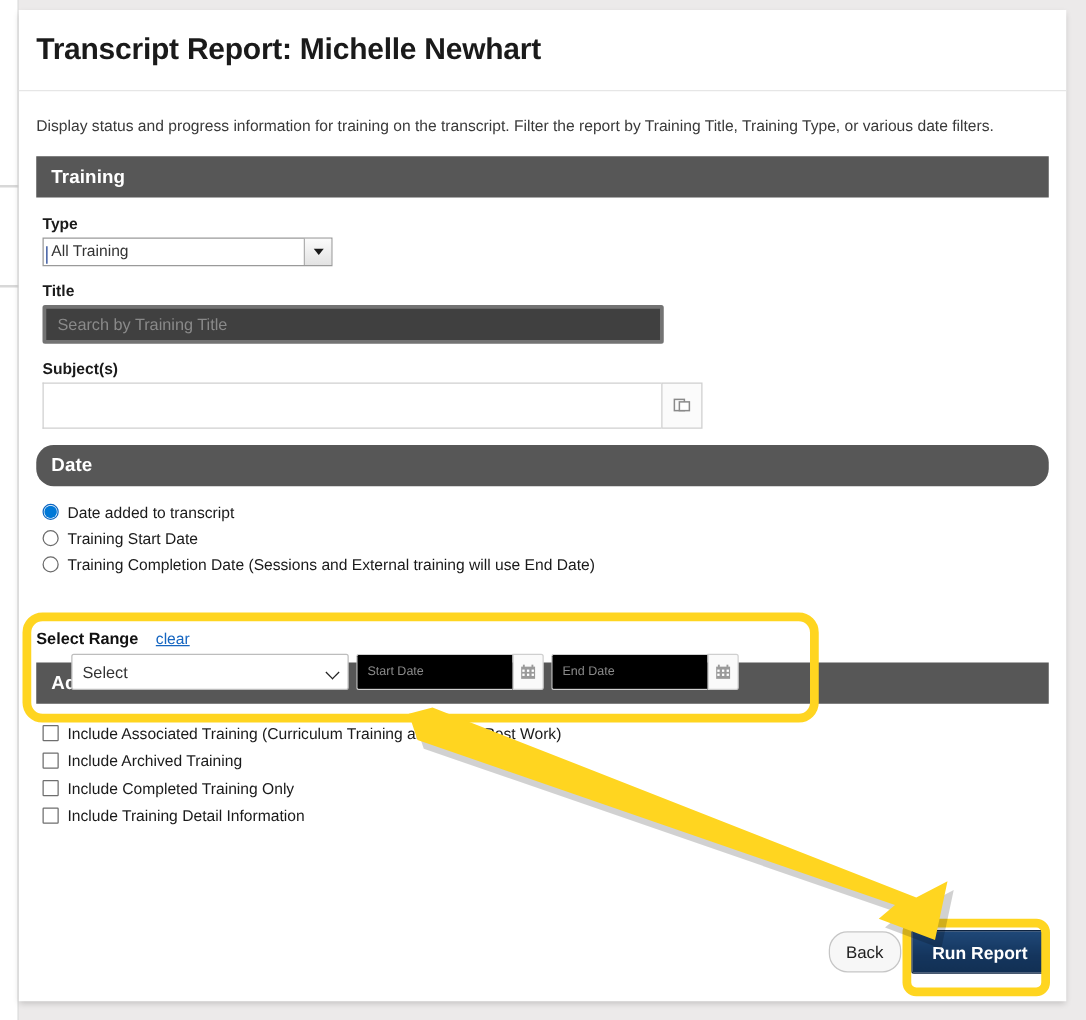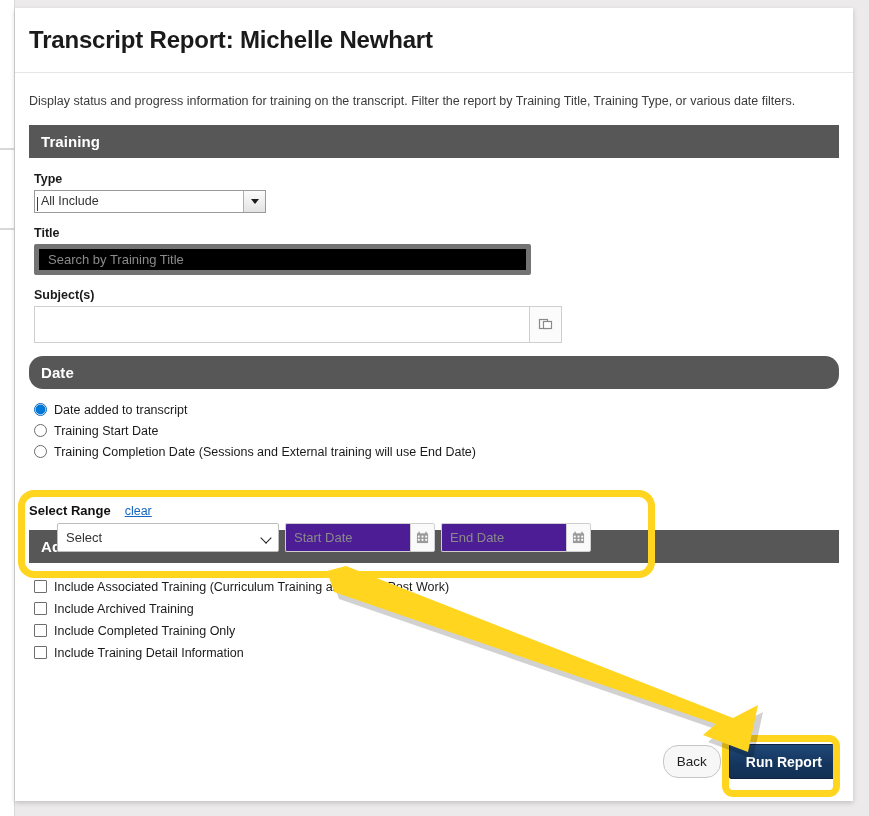--- a/index.html
+++ b/index.html
@@ -137,23 +137,23 @@
     position: absolute;
     left: 2px; top: 3px;
     width: 1px; height: 14px;
     background: #1a3d8f;
   }
 
   
   .text-input {
     width: 497px;
     height: 31px;
-    border: 5px solid #737373;
+    border: 3px solid #737373;
     border-radius: 2px;
-    background: #000000;
+    background: #404040;
     font-size: 13px;
     color: #8a8a8a;
     padding: 0 9px;
     font-family: "Liberation Sans", sans-serif;
     outline: none;
   }
   .text-input::placeholder { color: #8a8a8a; opacity: 1; }
 
   
   .picker-row { display: flex; width: 528px; }
@@ -276,22 +276,22 @@
     transform: rotate(-45deg);
     pointer-events: none;
   }
   .date-wrap { display: flex; margin-right: 6px; }
   .date-input {
     width: 125px;
     height: 29px;
     border: 1px solid #cfcfcf;
     border-right: none;
     border-radius: 2px 0 0 2px;
-    background: #4c1d95;
-    font-size: 13px;
+    background: #000000;
+    font-size: 10px;
     color: #8a8a8a;
     padding: 0 8px;
     font-family: "Liberation Sans", sans-serif;
     outline: none;
   }
   .date-input::placeholder { color: #8a8a8a; opacity: 1; }
   .cal-btn {
     width: 25px; height: 29px;
     border: 1px solid #cfcfcf;
     border-radius: 0 2px 2px 0;
@@ -375,21 +375,21 @@
     <div class="body-wrap">
 
       <div class="section-bar">Training</div>
       <div class="section-body">
 
         <div class="field-group">
           <span class="field-label">Type</span>
           <div class="combo">
             <div class="combo-text">
               <span class="text-caret"></span>
-              <span>All Include</span>
+              <span>All Training</span>
             </div>
             <div class="combo-caret-box">
               <span class="caret-tri"></span>
             </div>
           </div>
         </div>
 
         <div class="field-group">
           <span class="field-label">Title</span>
           <input class="text-input" type="text" placeholder="Search by Training Title" style="">

